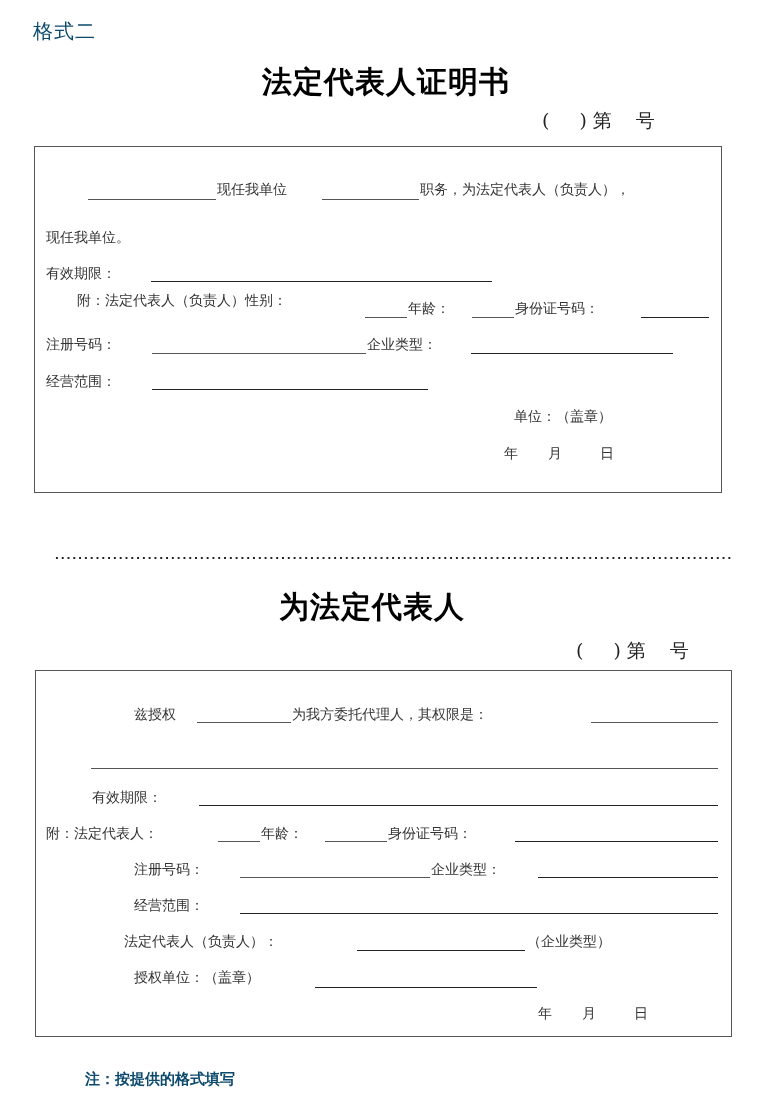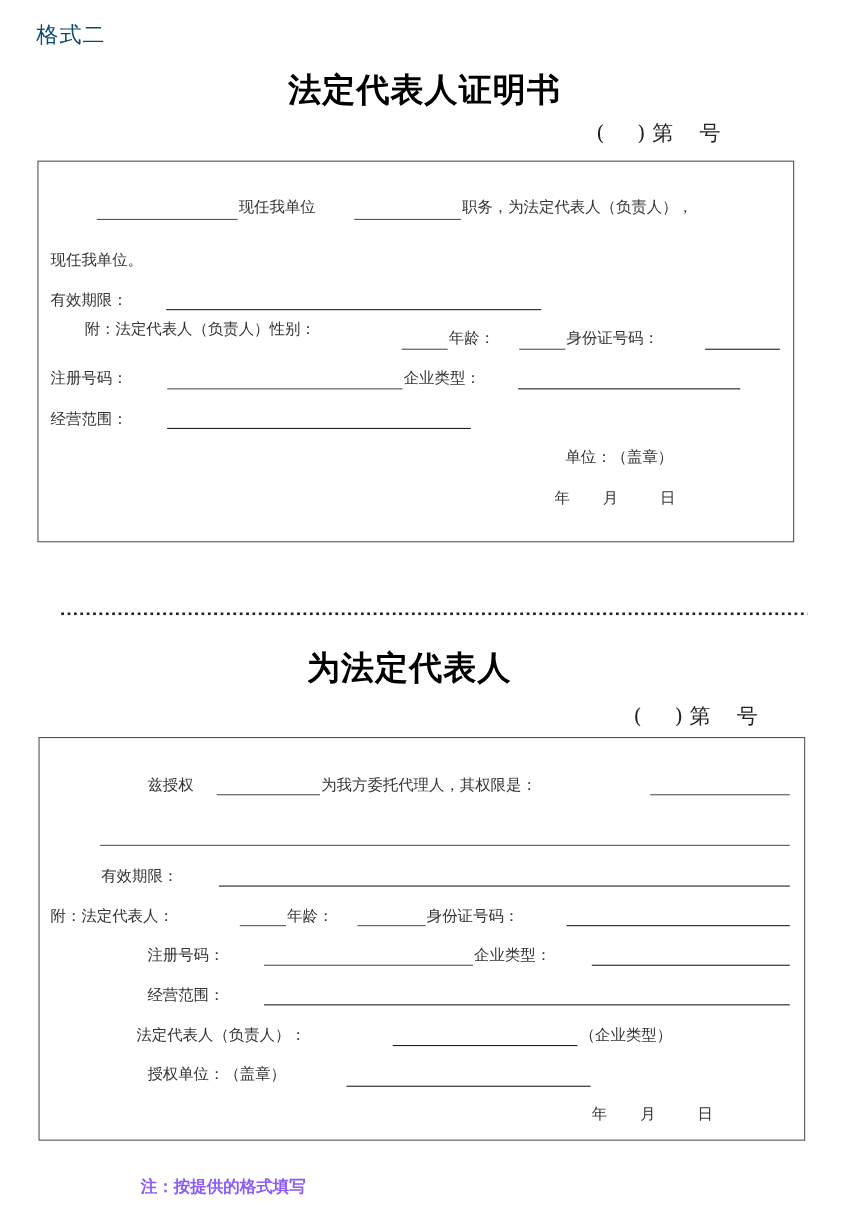--- a/index.html
+++ b/index.html
@@ -9,21 +9,21 @@
   .fmt { left:33px; top:18px; font-family:"DejaVu Sans","Liberation Sans",sans-serif; font-size:20px; color:#0c4a6e; letter-spacing:1px; }
   .title { font-size:30px; font-weight:bold; color:#000; letter-spacing:1px; }
   .num { font-size:19px; color:#222; }
   .box { position:absolute; border:1.5px solid #555; background:#fff; }
   .t { position:absolute; white-space:nowrap; font-size:14px; color:#333; line-height:22px; }
   .u { position:absolute; height:0; border-bottom:1.5px solid #222; }
   .u.thin { border-bottom:1px solid #555; }
   .dots { position:absolute; left:54px; top:556px; width:680px; height:4px;
           background-image:radial-gradient(circle, #222 1.2px, transparent 1.4px);
           background-size:5.8px 4px; background-repeat:repeat-x; }
-  .note { left:85px; top:1070px; font-family:Liberation Mono, monospace; font-size:15px; color:#8b5cf6; font-weight:bold;margin-left:43px; }
+  .note { left:85px; top:1070px; font-family:Liberation Mono, monospace; font-size:15px; color:#0c4a6e; font-weight:bold; }
 </style>
 </head>
 <body>
 
 <div class="abs fmt">格式二</div>
 
 <div class="abs title" style="left:262px; top:62px;">法定代表人证明书</div>
 <div class="abs num" style="left:542px; top:108px;">
   <span>(</span><span style="display:inline-block;width:30px;"></span><span>)</span><span style="display:inline-block;width:6px;"></span><span>第</span><span style="display:inline-block;width:24px;"></span><span>号</span>
 </div>

